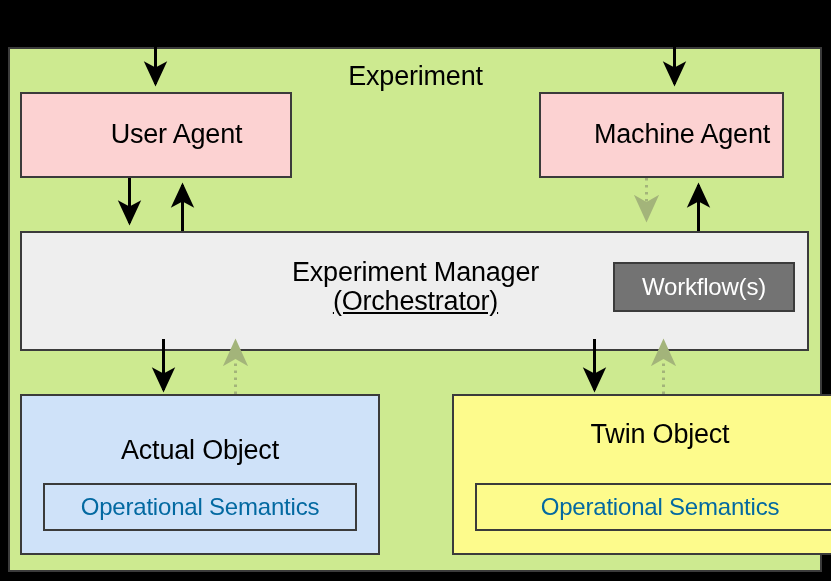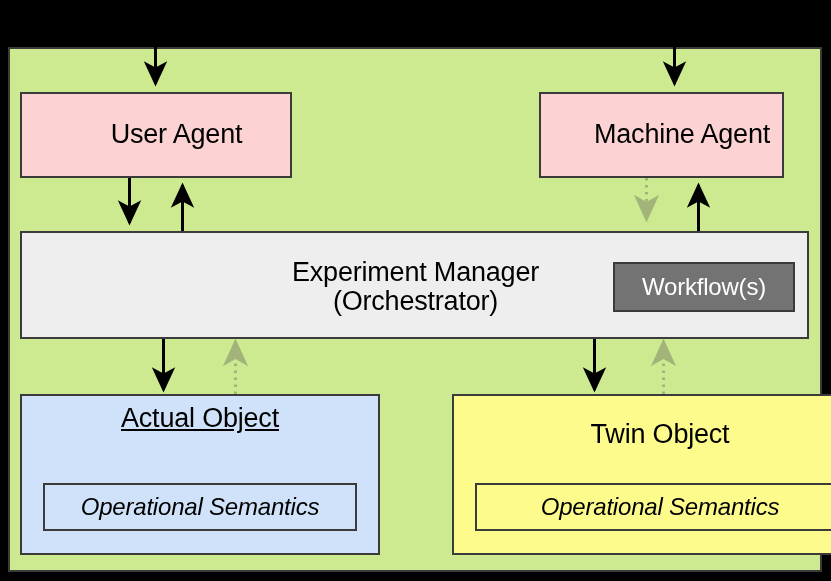--- a/index.html
+++ b/index.html
@@ -67,20 +67,21 @@
     letter-spacing: -0.2px;
     white-space: nowrap;
   }
 
   .node-subtitle {
     font-size: 27px;
     line-height: 1.08;
     text-align: center;
     letter-spacing: -0.2px;
     white-space: nowrap;
+    text-decoration: underline;
   }
 
   
   #user-agent {
     left: 20px;
     top: 92px;
     width: 272px;
     height: 86px;
   }
   
@@ -89,21 +90,21 @@
     top: 92px;
     width: 245px;
     height: 86px;
   }
 
   
   #experiment-manager {
     left: 20px;
     top: 231px;
     width: 789px;
-    height: 108px;
+    height: 120px;
     background: #eeeeee;
     justify-content: center;
   }
   #experiment-manager .em-text {
     position: absolute;
     left: 0;
     top: 0;
     width: 789px;
     height: 108px;
     display: flex;
@@ -140,22 +141,21 @@
   
   #actual-object {
     left: 20px;
     top: 394px;
     width: 360px;
     height: 161px;
     background: #cfe2f9;
     justify-content: flex-start;
   }
   #actual-object .node-title {
-    margin-top: 8px;
-    text-decoration: underline;
+    margin-top: 40px;
   }
 
   
   #twin-object {
     left: 452px;
     top: 394px;
     width: 416px;
     height: 161px;
     background: #fdfb8c;
     justify-content: flex-start;
@@ -171,43 +171,43 @@
     left: 21px;
     right: 21px;
     height: 48px;
     border: 2px solid #3b3b3b;
     box-sizing: border-box;
     display: flex;
     align-items: center;
     justify-content: center;
     font-size: 24px;
     letter-spacing: -0.2px;
-    color: #000000;
+    color: #0369a1;
     white-space: nowrap;
     background: transparent;
-    font-style: italic;
   }
 
   
   .arrow-layer {
     position: absolute;
     left: 0;
     top: 0;
     width: 831px;
     height: 581px;
     pointer-events: none;
   }
 </style>
 </head>
 <body>
 
 <div id="canvas">
 
   <div class="experiment-panel"></div>
 
+  <div class="panel-title">Experiment</div>
 
   <div class="node node-agent" id="user-agent">
     <div class="node-title">User Agent</div>
   </div>
 
   <div class="node node-agent" id="machine-agent">
     <div class="node-title">Machine Agent</div>
   </div>
 
   <div class="node" id="experiment-manager">

